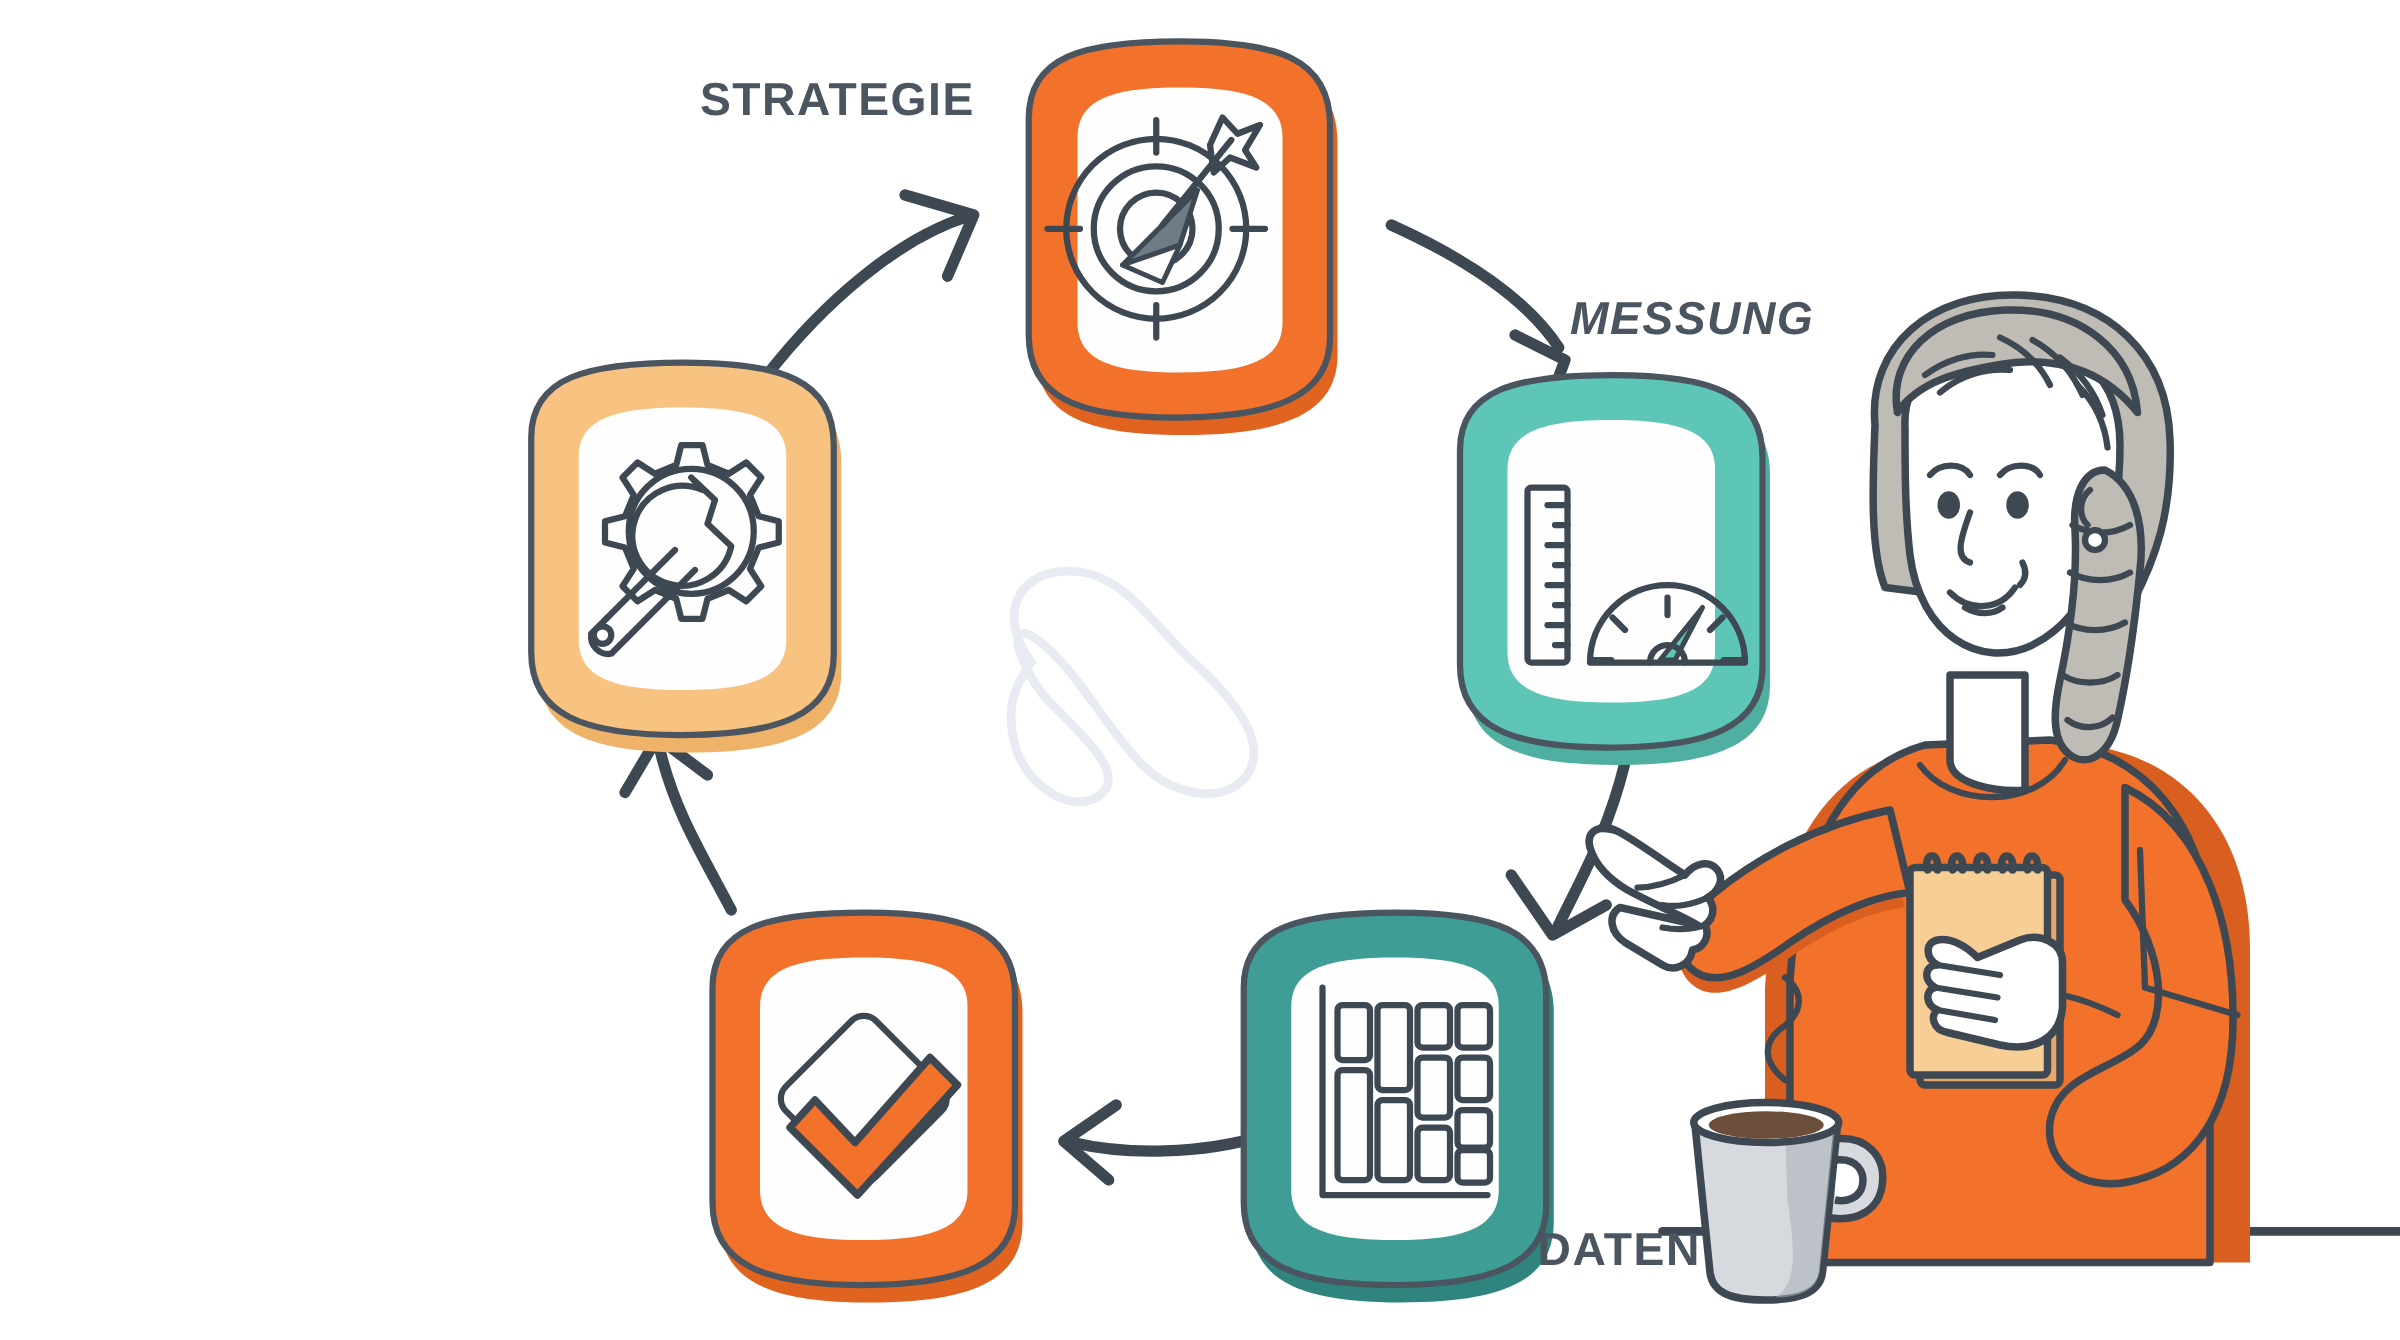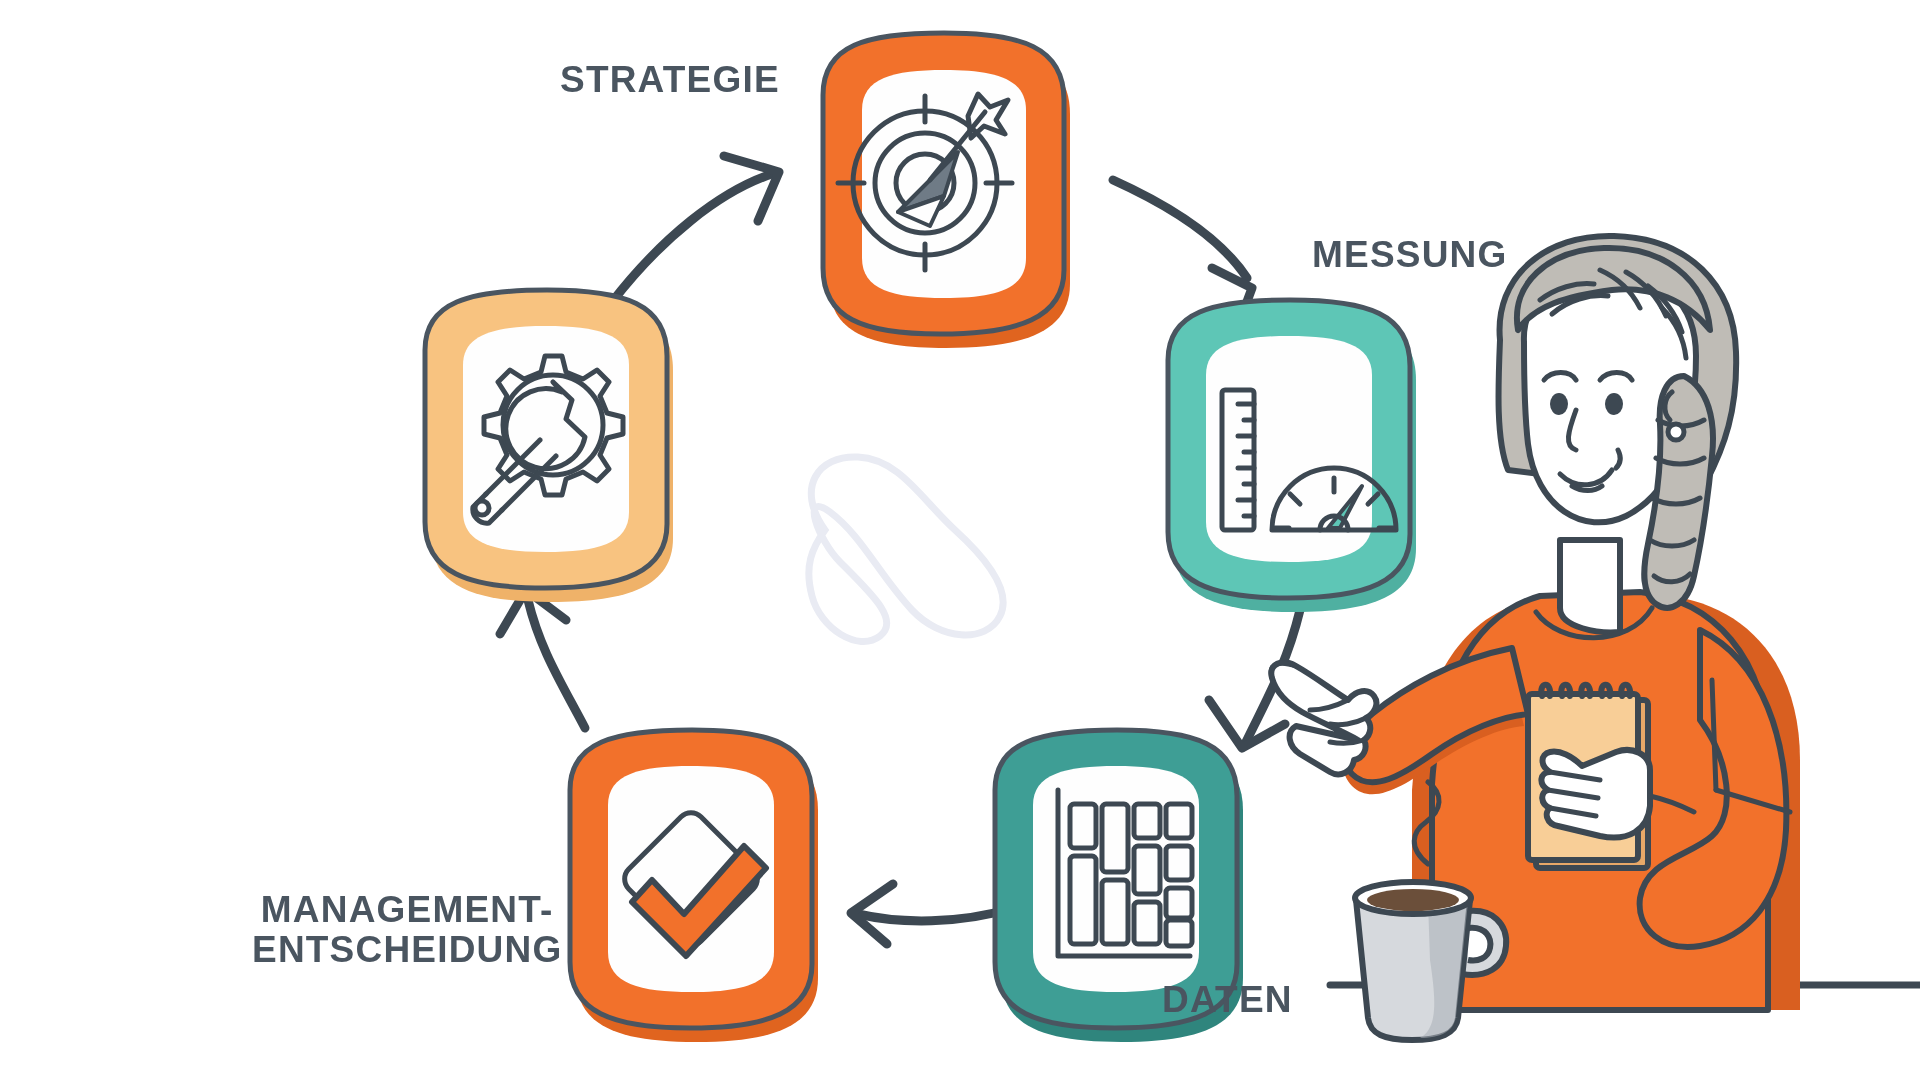--- a/index.html
+++ b/index.html
@@ -14,22 +14,22 @@
     position:absolute;
     color:#4a5560;
     font-weight:700;
     font-size:37px;
     letter-spacing:1.2px;
     line-height:1.08em;
     white-space:pre-line;
     user-select:none;
   }
   .lbl-strategie{left:560px;top:60px;}
-  .lbl-messung{left:1312px;top:235px;}
-  .lbl-daten{left:1162px;top:980px;}
+  .lbl-messung{left:1256px;top:235px;font-style:italic;}
+  .lbl-daten{left:1230px;top:980px;}
   .lbl-mgmt{left:252px;top:890px;text-align:center;}
   .lbl-anpassung{left:140px;top:377px;text-align:center;}
 </style>
 </head>
 <body>
 
 <div id="stage">
 
   <svg class="layer" viewBox="0 0 1920 1072">
     <defs>
@@ -342,17 +342,15 @@
       <ellipse cx="1413" cy="900" rx="46" ry="11" fill="#6B4F3A"></ellipse>
     </g>
   </svg>
 
   <div class="cyclelabel lbl-strategie">STRATEGIE</div>
 
   <div class="cyclelabel lbl-messung">MESSUNG</div>
 
   <div class="cyclelabel lbl-daten">DATEN</div>
 
-  <div class="cyclelabel lbl-mgmt">MANAGEMENT-
-ENTSCHEIDUNG</div>
 
 
 </div>
 
 </body></html>

